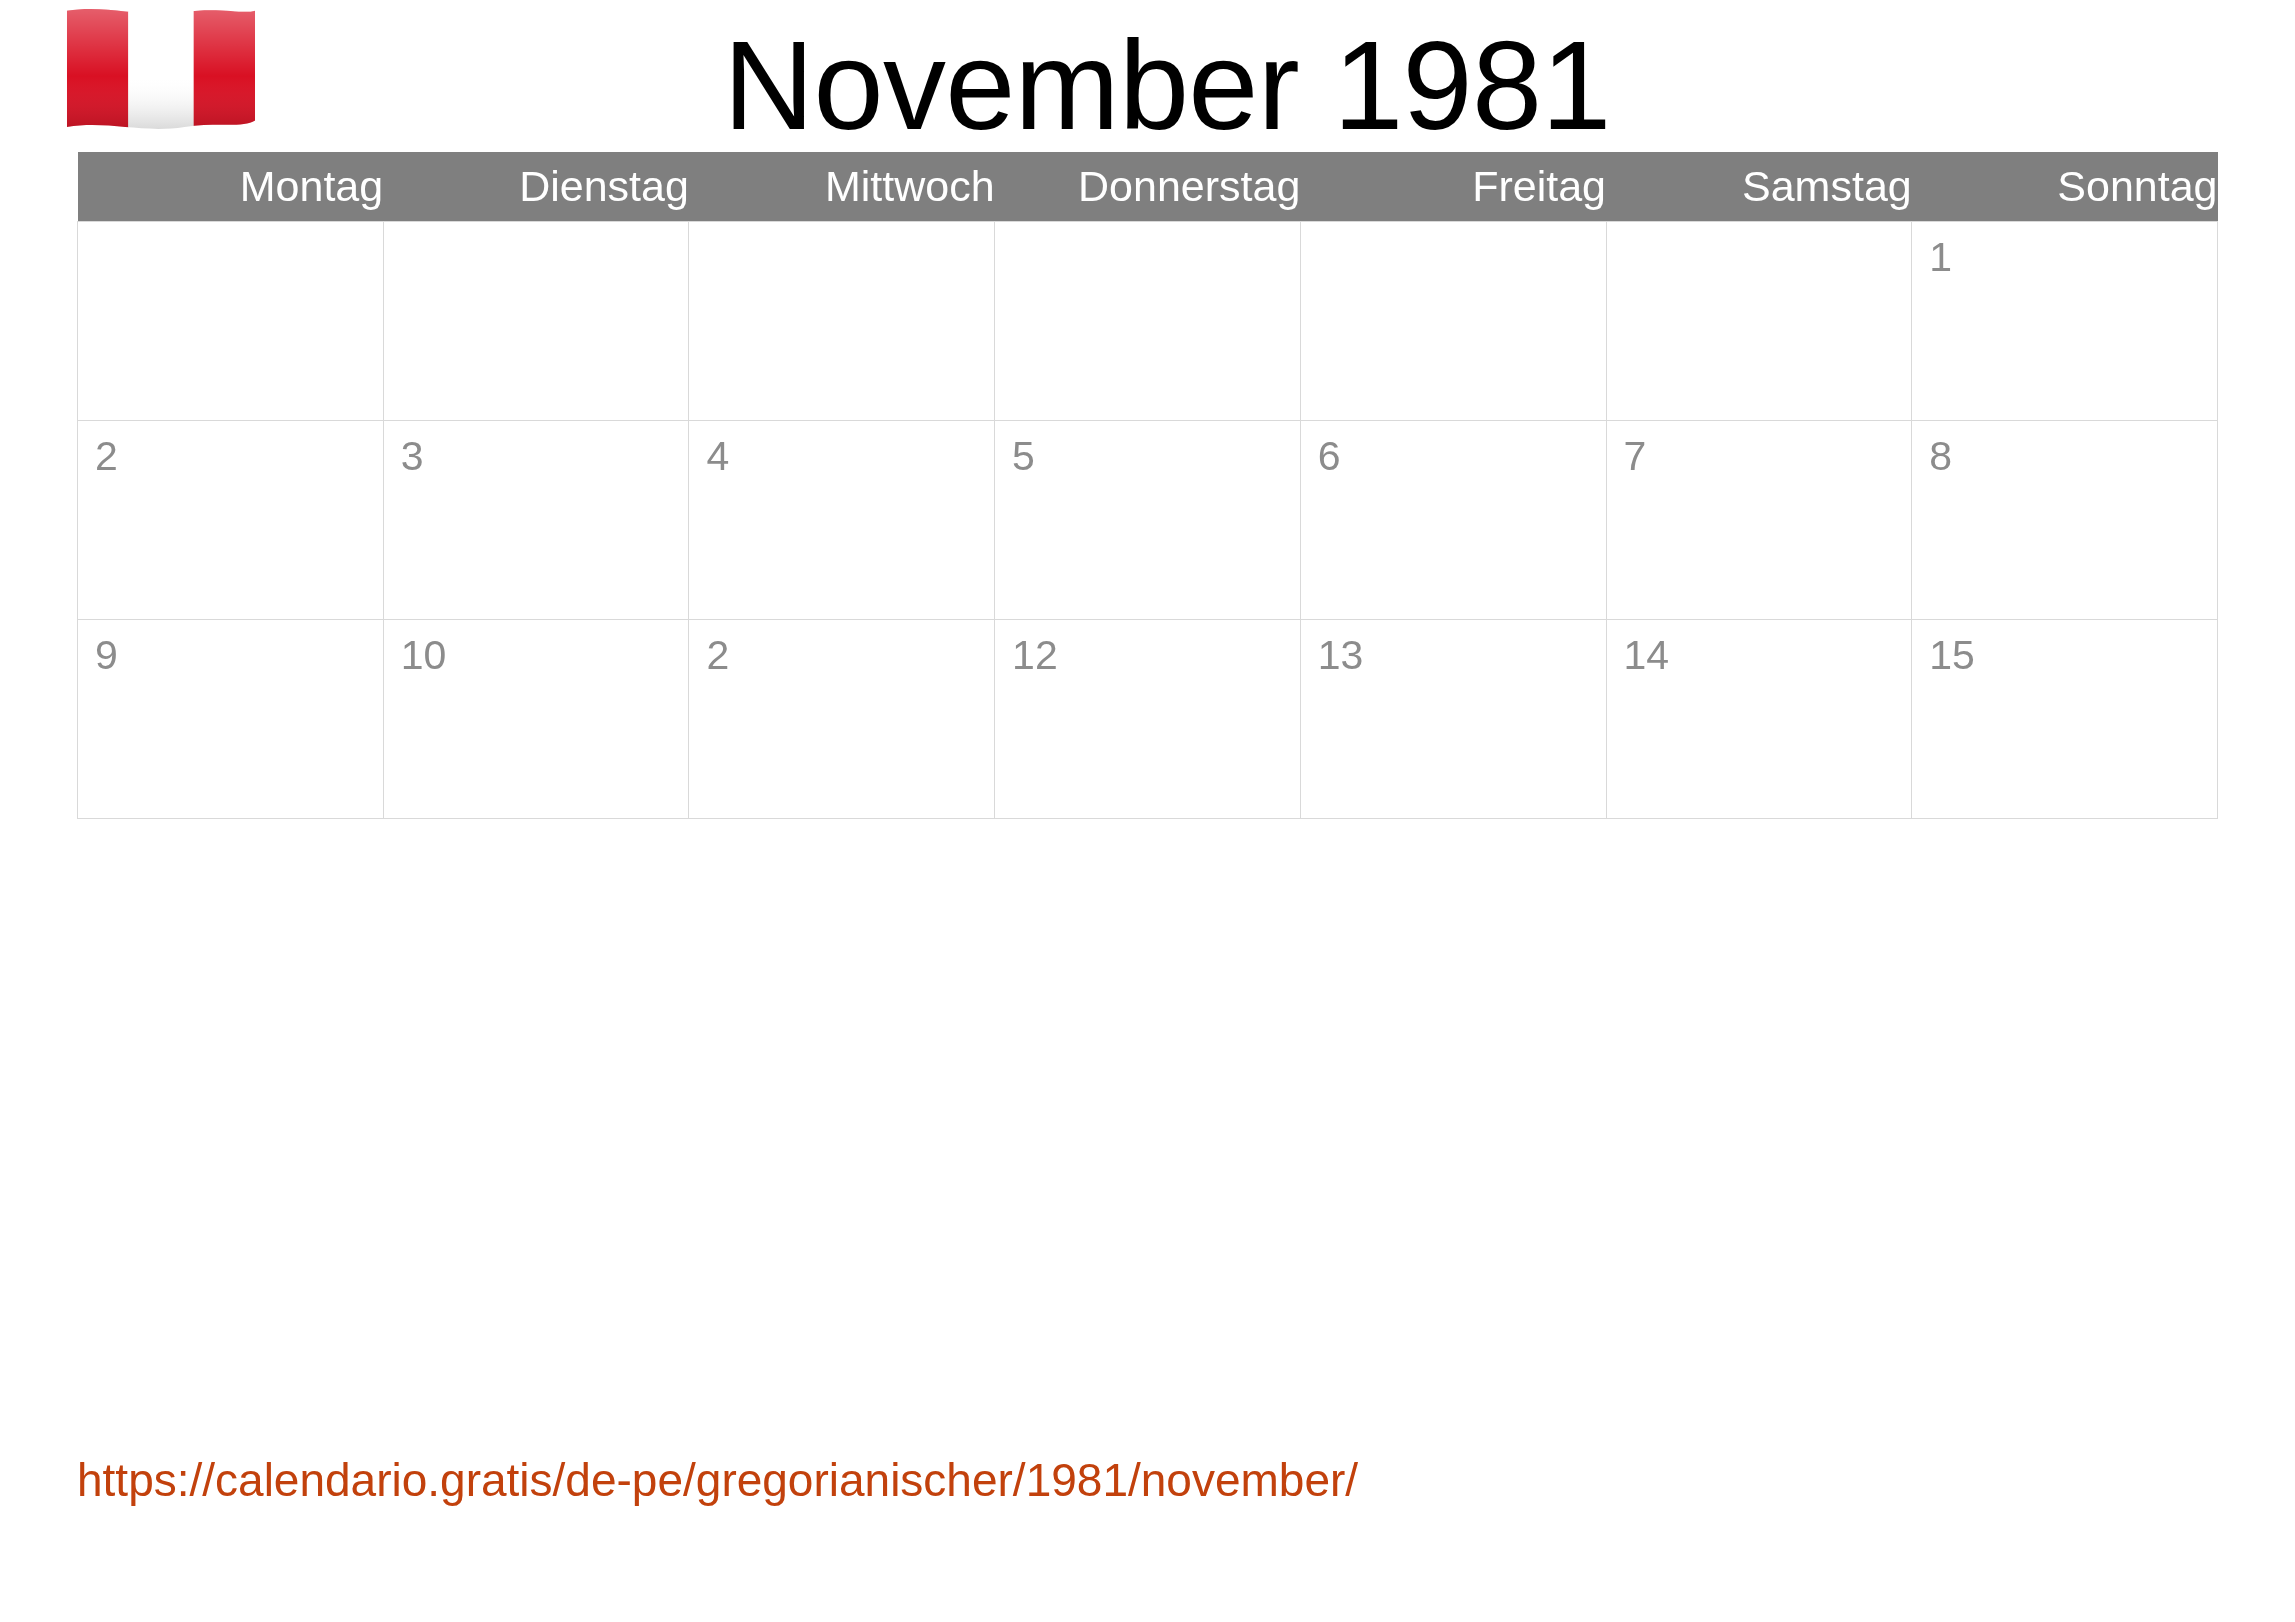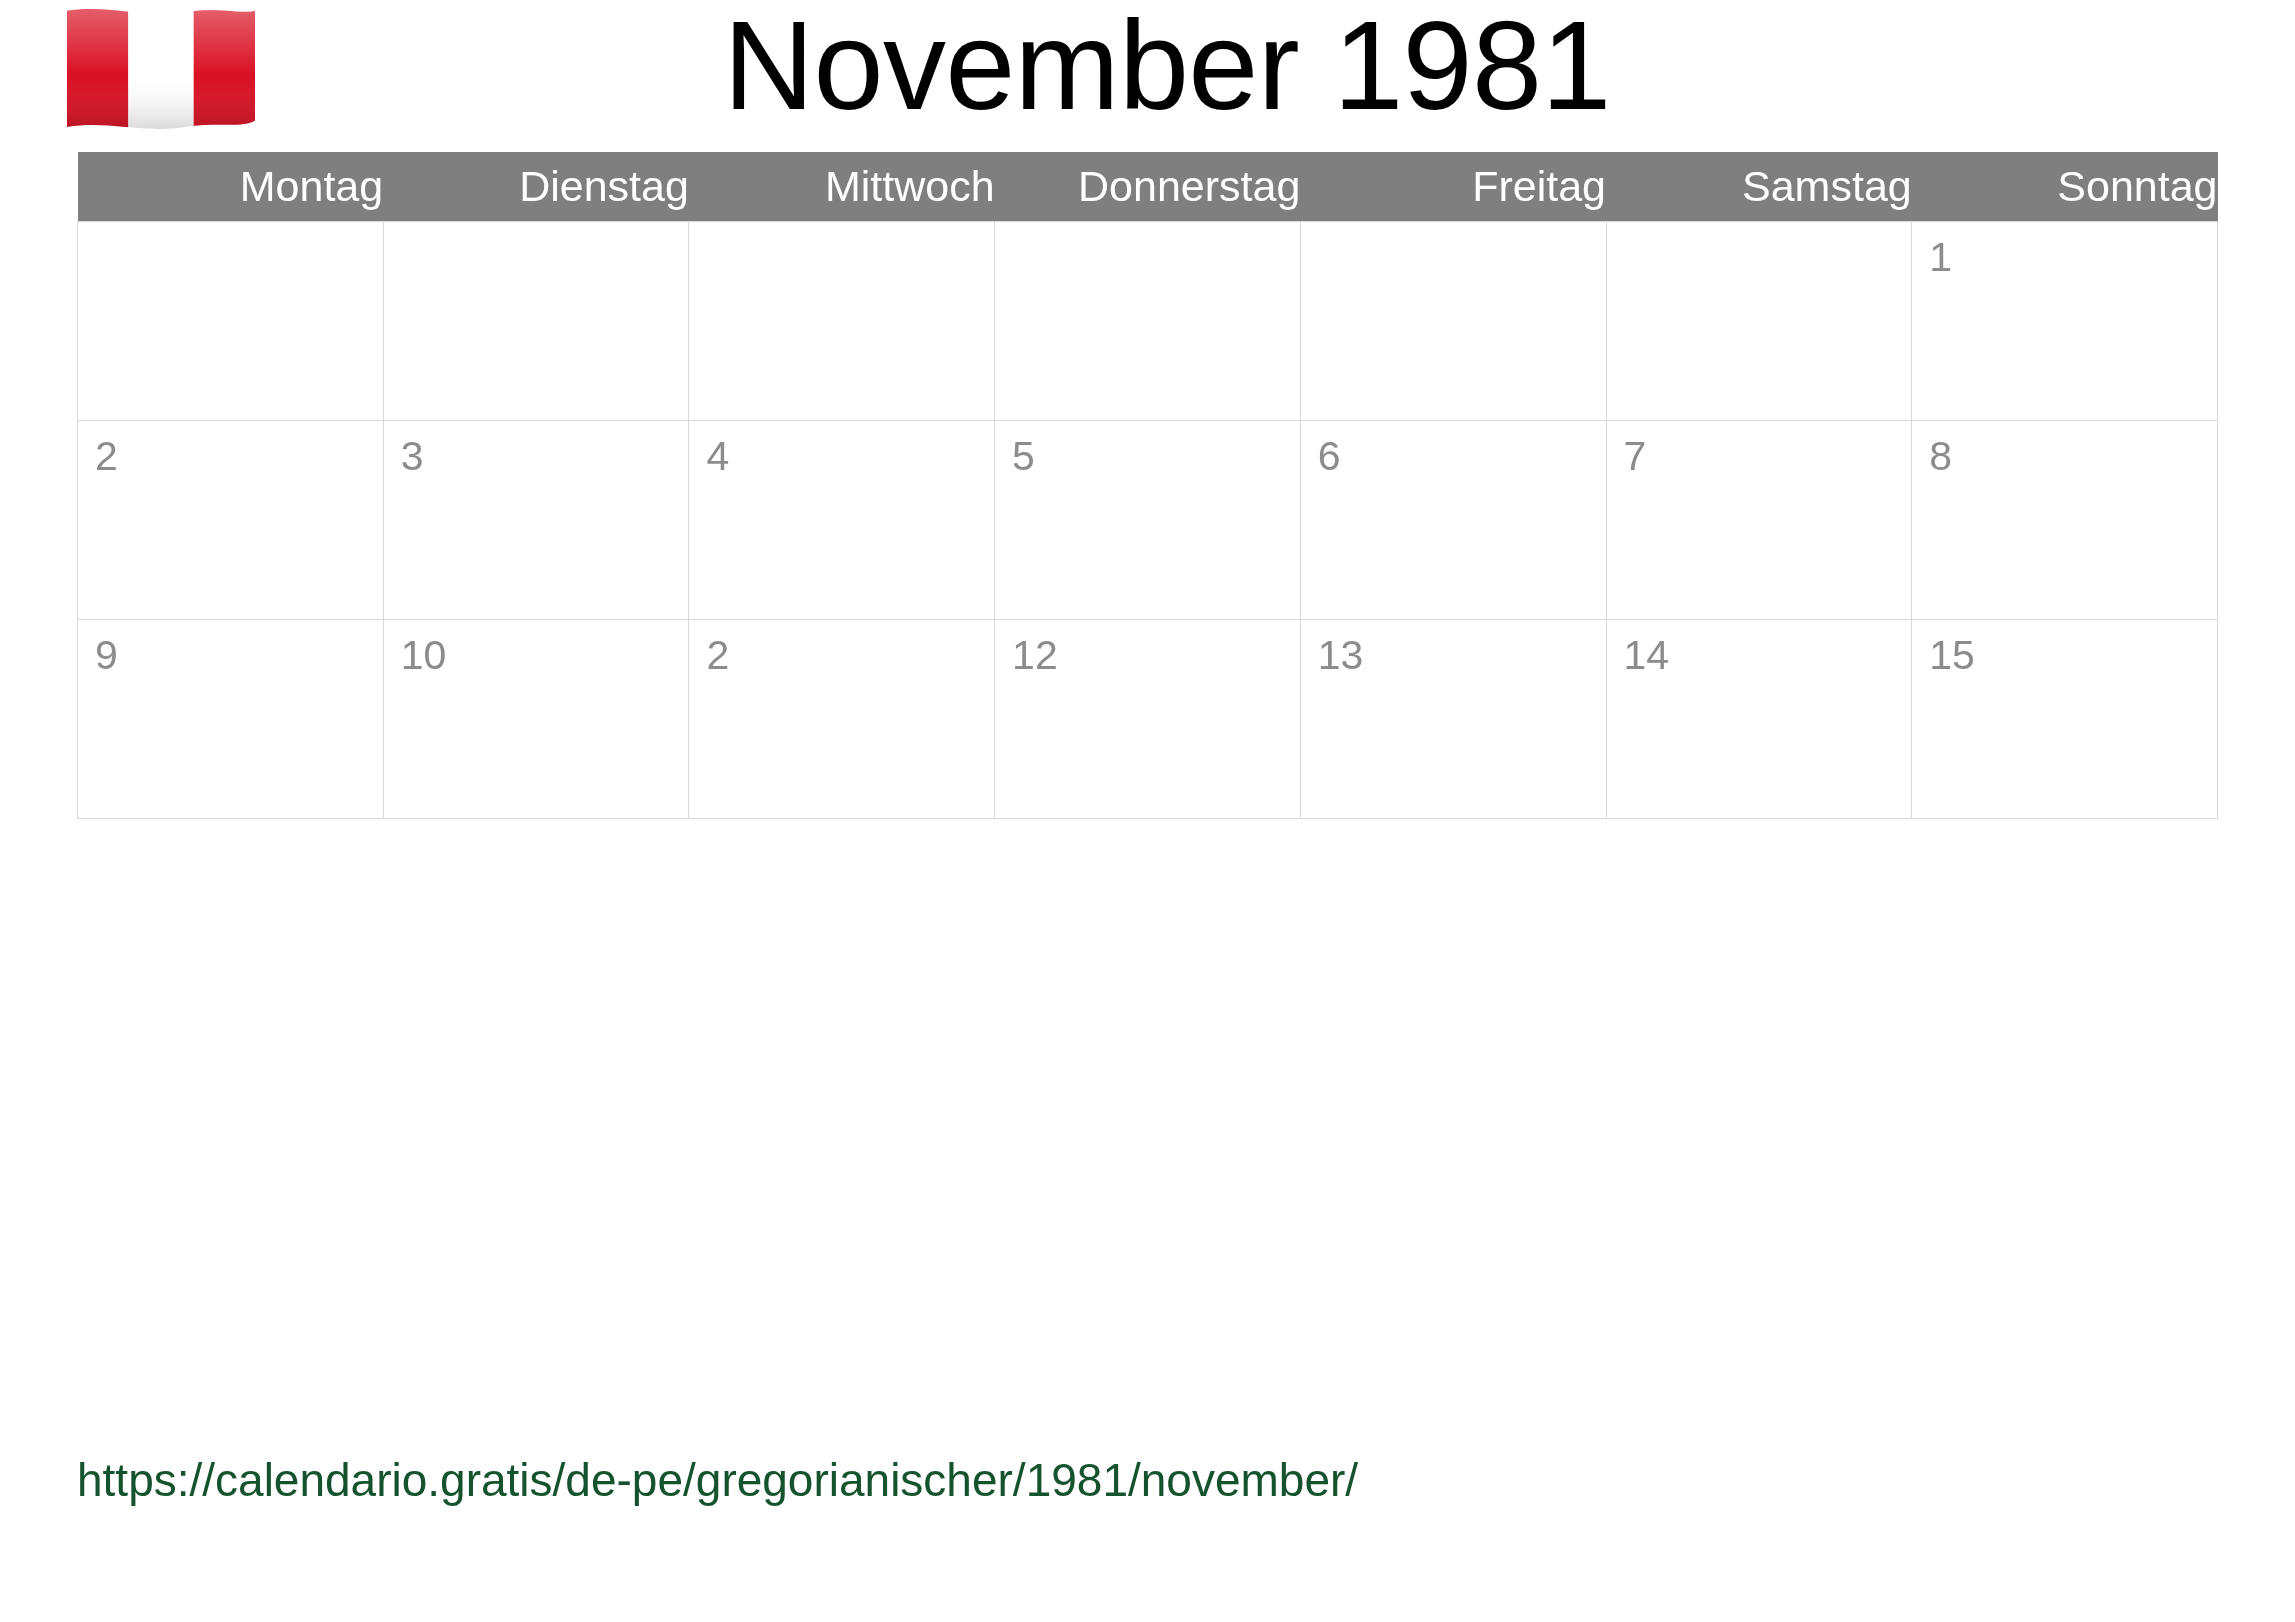--- a/index.html
+++ b/index.html
@@ -19,21 +19,21 @@
     height: 1623px;
     box-sizing: border-box;
     padding: 0;
   }
 
   
   .header {
     position: relative;
     height: 151px;
     display: flex;
-    align-items: flex-start;
+    align-items: flex-end;
     justify-content: center;
   }
   .flag {
     position: absolute;
     left: 63px;
     top: 3.9px;
     width: 196px;
     height: 131px;
   }
   .title {
@@ -81,21 +81,21 @@
     line-height: 46px;
   }
 
   
   .footer-url {
     position: absolute;
     left: 77px;
     top: 1454px;
     font-size: 46px;
     line-height: 52px;
-    color: #14532d;
+    color: #c2410c;
     white-space: nowrap;
   }
 
   
   .ghost {
     color: #f2f2f2;
   }
 </style>
 </head>
 <body>

